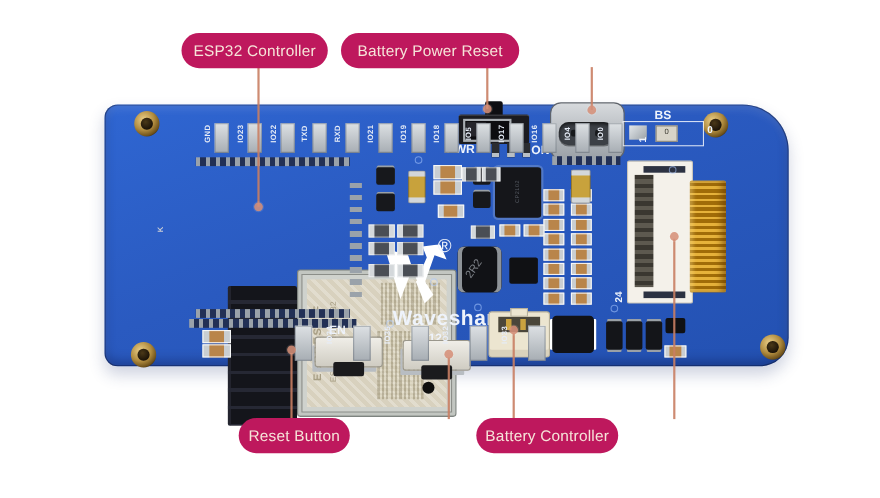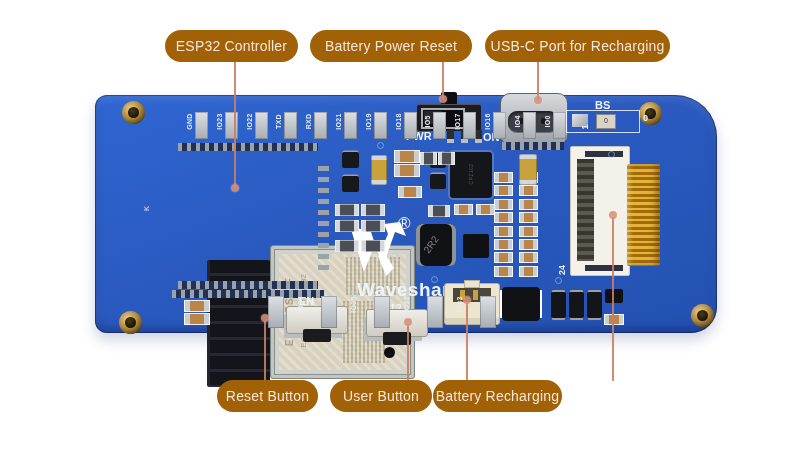--- a/index.html
+++ b/index.html
@@ -1,19 +1,19 @@
 <!DOCTYPE html>
 <html><head>
 <meta charset="utf-8">
 <style>
   html,body{margin:0;padding:0;background:#ffffff;}
   #stage{position:relative;width:800px;height:453px;background:#ffffff;overflow:hidden;
          font-family:"Liberation Sans",sans-serif;}
   
-  .pill{position:absolute;height:32px;border-radius:16px;background:#a16207;
+  .pill{position:absolute;height:32px;border-radius:16px;background:#be185d;
         color:#f6e4d9;font-size:14px;display:flex;align-items:center;justify-content:center;
         letter-spacing:.2px;white-space:nowrap;}
   .leader{position:absolute;width:1.5px;background:rgba(201,126,99,.9);}
   .dot{position:absolute;width:8px;height:8px;border-radius:50%;
        background:rgba(214,145,122,.88);box-shadow:0 0 0 1px rgba(255,255,255,.12);}
   
   #board{position:absolute;left:95px;top:95px;width:622px;height:238px;
          background:linear-gradient(160deg,#2f66d2 0%,#2a5ac0 45%,#2351b2 100%);
          border-radius:12px 42px 26px 12px;
          box-shadow:0 7px 14px rgba(40,60,120,.22), inset 0 0 0 1px rgba(0,0,20,.35),
@@ -305,17 +305,15 @@
   <div class="dot" style="left:231px;top:184px;"></div>
   <div class="dot" style="left:439px;top:95px;"></div>
   <div class="dot" style="left:534px;top:96px;"></div>
   <div class="dot" style="left:261px;top:314px;"></div>
   <div class="dot" style="left:404px;top:318px;"></div>
   <div class="dot" style="left:463px;top:296px;"></div>
   <div class="dot" style="left:609px;top:211px;"></div>
 
   <div class="pill" style="left:165px;top:30px;width:133px;">ESP32 Controller</div>
   <div class="pill" style="left:310px;top:30px;width:162px;">Battery Power Reset</div>
-  <div class="pill" style="left:485px;top:30px;width:185px;">USB-C Port for Recharging</div>
   <div class="pill" style="left:217px;top:380px;width:101px;">Reset Button</div>
-  <div class="pill" style="left:330px;top:380px;width:102px;">User Button</div>
-  <div class="pill" style="left:433px;top:380px;width:129px;">Battery Recharging</div>
+  <div class="pill" style="left:433px;top:380px;width:129px;">Battery Controller</div>
 </div>
 
 </body></html>

